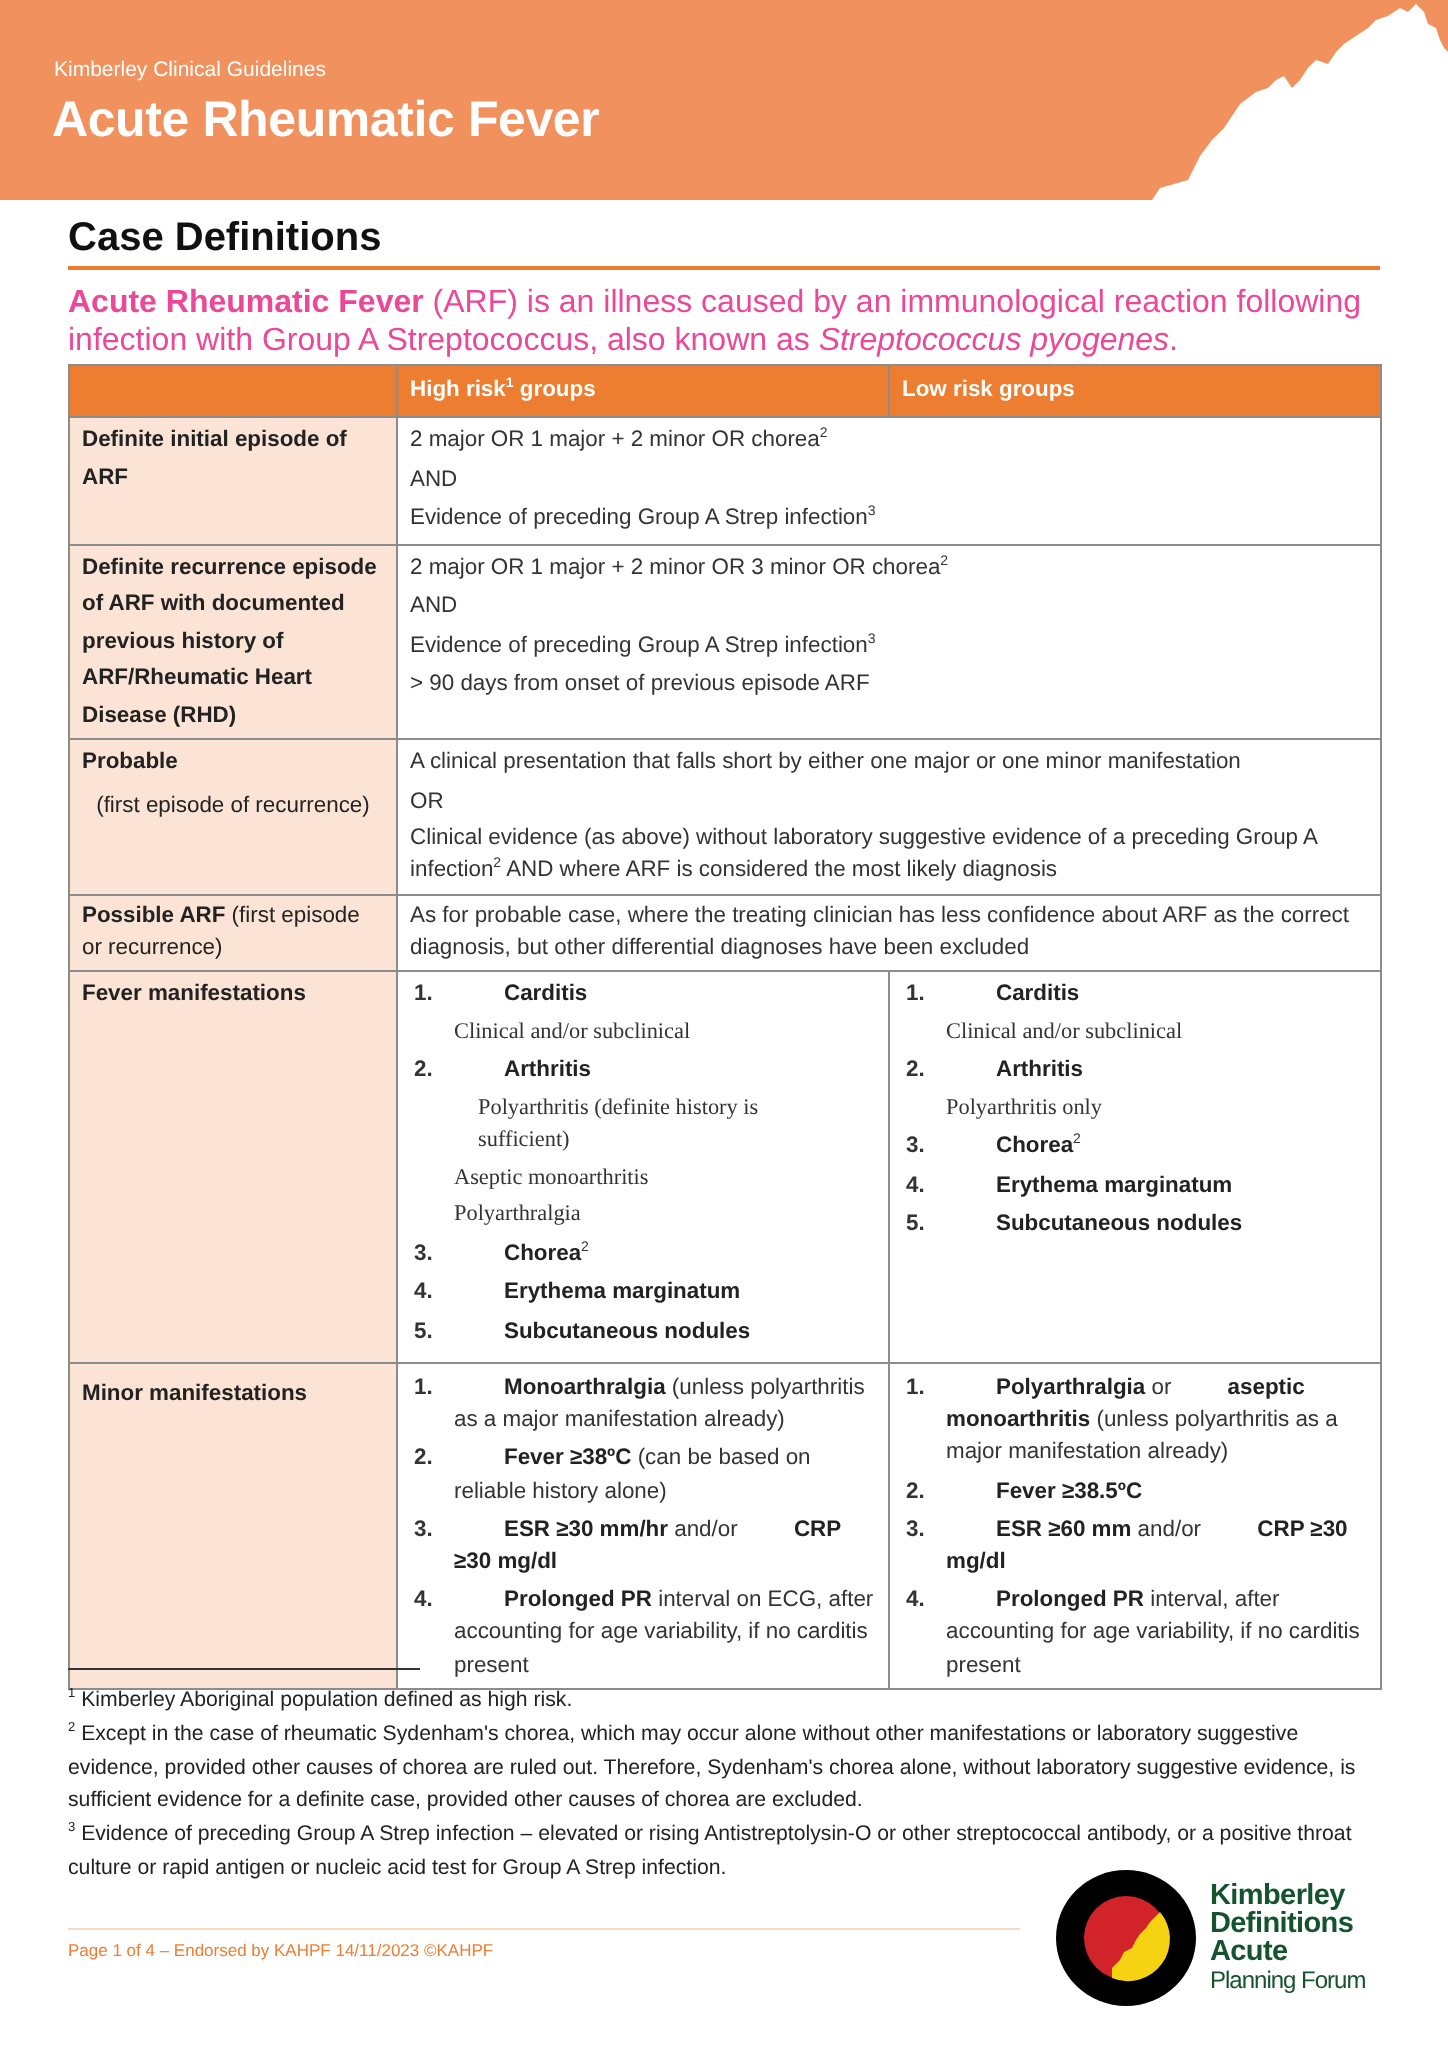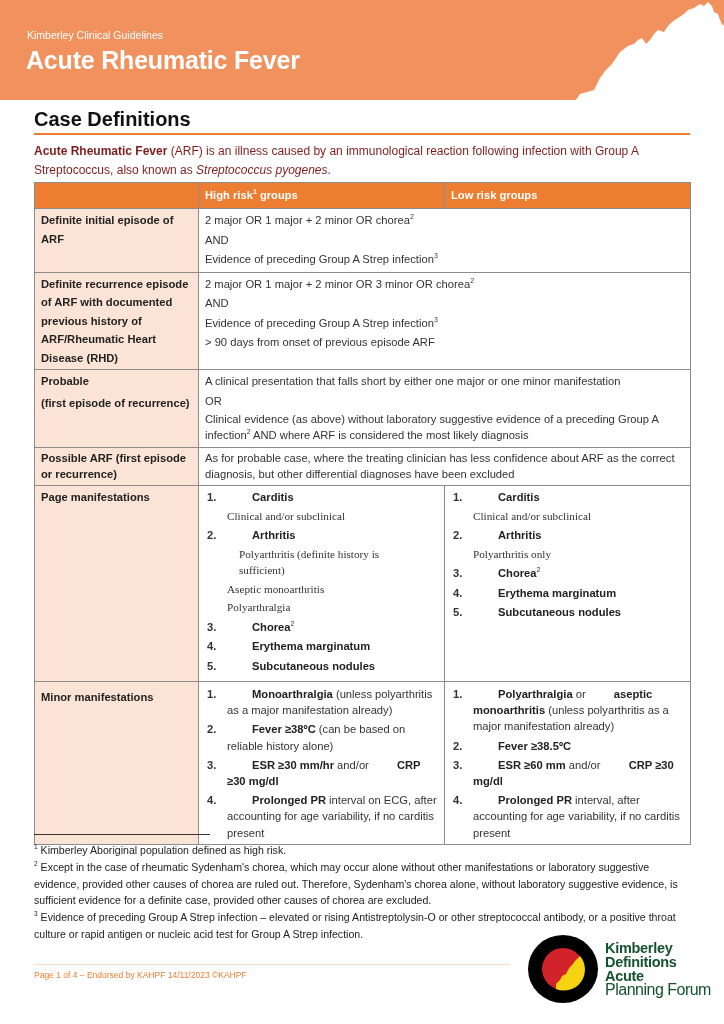--- a/index.html
+++ b/index.html
@@ -4,49 +4,49 @@
 <style>
   html, body { margin:0; padding:0; background:#ffffff; }
   body { width:724px; height:1024px; position:relative; overflow:hidden;
          font-family:"Liberation Sans", sans-serif; color:#222; }
   .banner { position:absolute; left:0; top:0; width:724px; height:100px; background:#f0915e; }
   .banner svg { position:absolute; right:0; top:0; }
   .banner .sub { position:absolute; left:27px; top:29px; font-size:10.5px; color:#fff; }
   .banner .title { position:absolute; left:26px; top:46px; font-size:25px; font-weight:bold; color:#fff; letter-spacing:-0.2px; }
   .section-title { position:absolute; left:34px; top:108px; font-size:20px; font-weight:bold; color:#111; }
   .section-rule { position:absolute; left:34px; top:133px; width:656px; height:2px; background:#ed7d31; }
-  .intro { position:absolute; left:34px; top:142px; width:650px; font-size:12px; line-height:19px; color:#7f1d1d; }
+  .intro { position:absolute; left:34px; top:142px; width:650px; font-size:16px; line-height:19px; color:#ec4899; }
   .intro b { font-weight:bold; }
   .intro i { font-style:italic; }
 
   table.defs { position:absolute; left:34px; top:182px; width:656px; border-collapse:collapse;
                font-size:11.2px; line-height:18.5px; table-layout:fixed; }
   table.defs td, table.defs th { border:1px solid #8c8c8c; vertical-align:top; padding:2px 6px 2px 6px; }
   table.defs th { background:#ed7d31; color:#fff; text-align:left; font-weight:bold; height:20px; padding-top:3px; }
   table.defs th sup { font-size:7px; }
   td.rowhead { background:#fbe4d5; font-weight:bold; color:#222; padding-top:4px; }
-  td.rowhead .norm { font-weight:bold; }
+  td.rowhead .norm { font-weight:normal;text-align:center; }
   td.cell { color:#333; padding-top:3px; }
   td.cell p { margin:0 0 1px 0; }
   sup { font-size:7px; line-height:0; vertical-align:super; }
   ol.num { margin:0; padding:0; list-style:none; }
   ol.num li { position:relative; padding-left:22px; margin-bottom:1px; }
   ol.num li .n { position:absolute; left:2px; top:0; font-weight:bold; }
   ol.num li .b { font-weight:bold; color:#222;margin-left:25px; }
   ol.num li .sub { display:block;font-family:Liberation Serif, serif; }
 
   .fn-rule { position:absolute; left:34px; top:834px; width:176px; height:1px; background:#333; }
   .footnotes { position:absolute; left:34px; top:842px; width:660px; font-size:10.6px; line-height:16.8px; color:#222; }
   .footnotes p { margin:0; }
   .footnotes sup { font-size:6.5px; }
   .foot-rule { position:absolute; left:34px; top:964px; width:476px; height:1px; background:#f7d9c4; }
   .foot-text { position:absolute; left:34px; top:970px; font-size:8.5px; color:#ed7d31; }
   .logo { position:absolute; left:526px; top:934px; }
   .logo-text { position:absolute; left:605px; top:941px; font-size:14.5px; line-height:14px; font-weight:bold; color:#14532d; letter-spacing:-0.3px; }
-  .logo-text .light { font-weight:normal; font-size:16px; letter-spacing:-0.5px; }
+  .logo-text .light { font-weight:normal; font-size:12px; letter-spacing:-0.5px; }
 </style>
 </head>
 <body>
 
 <div class="banner">
   <svg width="170" height="100" viewBox="0 0 170 100">
     <path d="M170,0 L170,100 L22,100 L26,94 L40,90 L46,78 L52,70 L58,64 L66,52 L74,46 L80,44 L84,40 L88,38 L92,44 L96,40 L100,34 L104,30 L110,32 L114,26 L118,22 L124,18 L130,14 L134,10 L140,8 L146,4 L150,6 L154,2 L158,6 L160,12 L164,14 L166,20 L168,24 L170,26 Z" fill="#ffffff"></path>
   </svg>
   <div class="sub">Kimberley Clinical Guidelines</div>
   <div class="title">Acute Rheumatic Fever</div>
@@ -100,21 +100,21 @@
       <p style="line-height:16px"><span>Clinical evidence (as above) without laboratory suggestive evidence of a preceding Group A infection</span><sup>2</sup><span> AND where ARF is considered the most likely diagnosis</span></p>
     </td>
   </tr>
 
   <tr style="height:38px">
     <td class="rowhead" style="line-height:16px"><span>Possible ARF</span><span class="norm"> (first episode or recurrence)</span></td>
     <td class="cell" colspan="2" style="line-height:16px">As for probable case, where the treating clinician has less confidence about ARF as the correct diagnosis, but other differential diagnoses have been excluded</td>
   </tr>
 
   <tr style="height:196px">
-    <td class="rowhead">Page manifestations</td>
+    <td class="rowhead">Fever manifestations</td>
     <td class="cell">
       <ol class="num">
         <li><span class="n">1.</span><span class="b">Carditis</span><span class="sub">Clinical and/or subclinical</span></li>
         <li><span class="n">2.</span><span class="b">Arthritis</span><span class="sub" style="line-height:16px;margin:1px 12px 2px">Polyarthritis (definite history is sufficient)</span><span class="sub">Aseptic monoarthritis</span><span class="sub">Polyarthralgia</span></li>
         <li><span class="n">3.</span><span class="b">Chorea</span><sup>2</sup></li>
         <li><span class="n">4.</span><span class="b">Erythema marginatum</span></li>
         <li><span class="n">5.</span><span class="b">Subcutaneous nodules</span></li>
       </ol>
     </td>
     <td class="cell">

